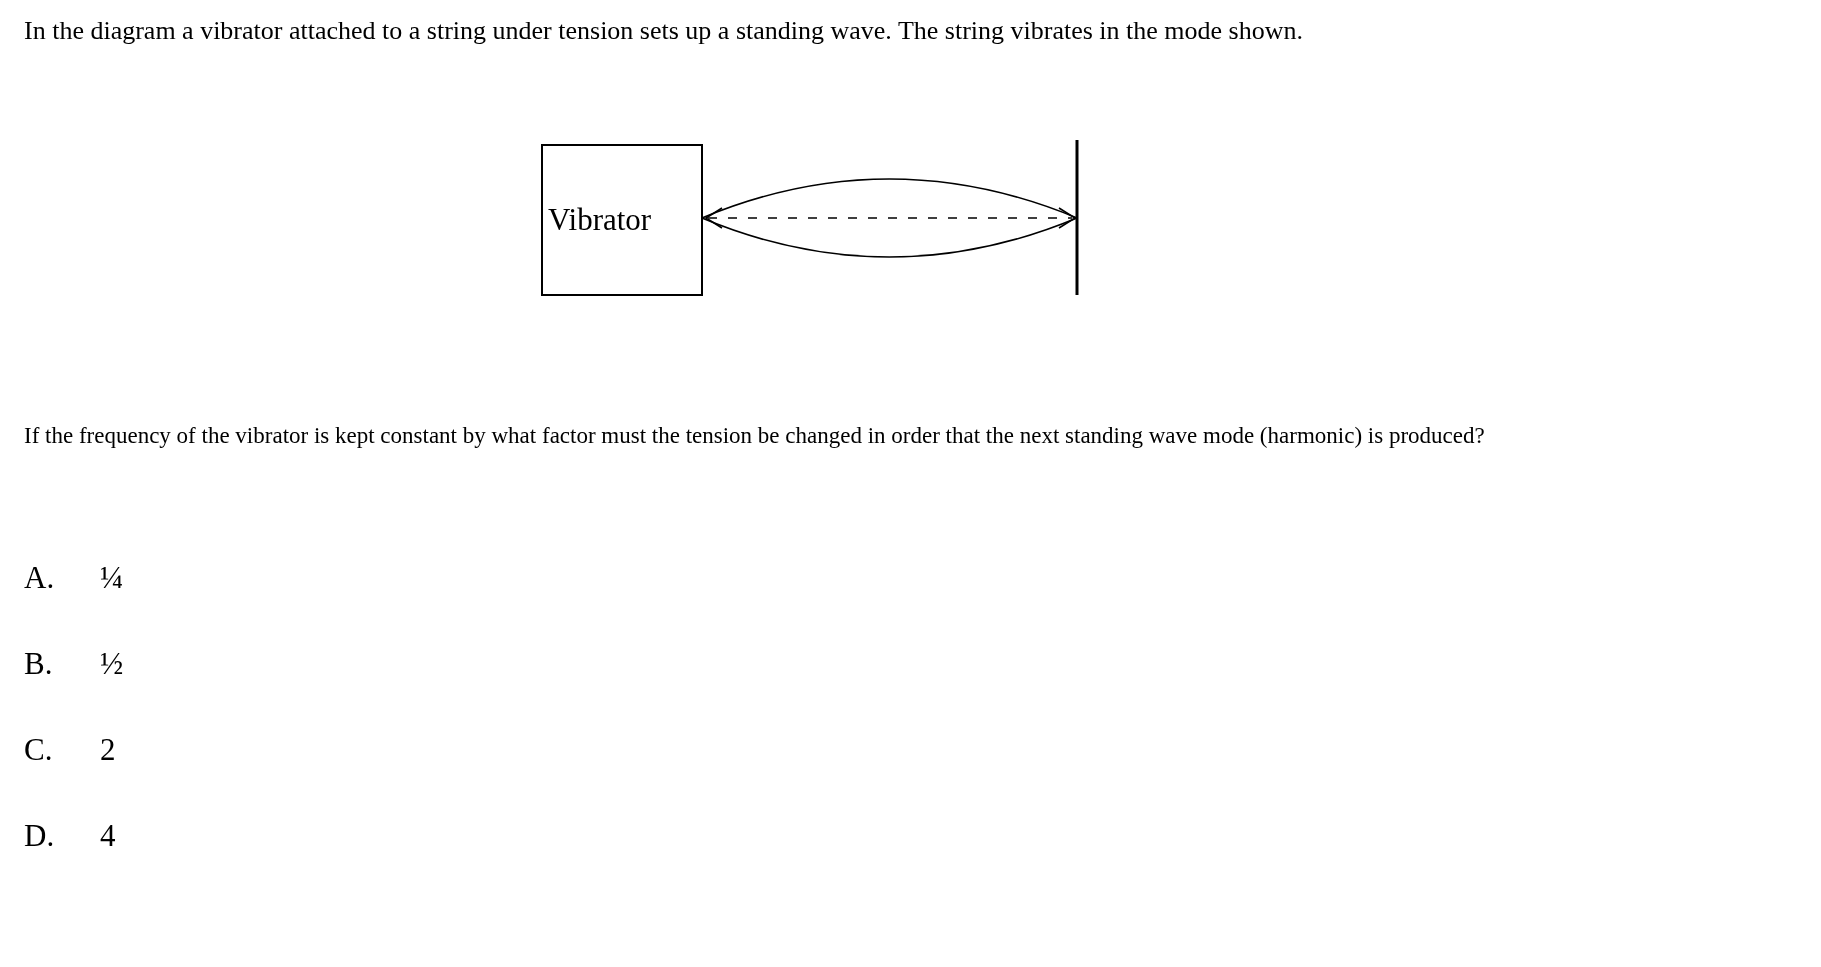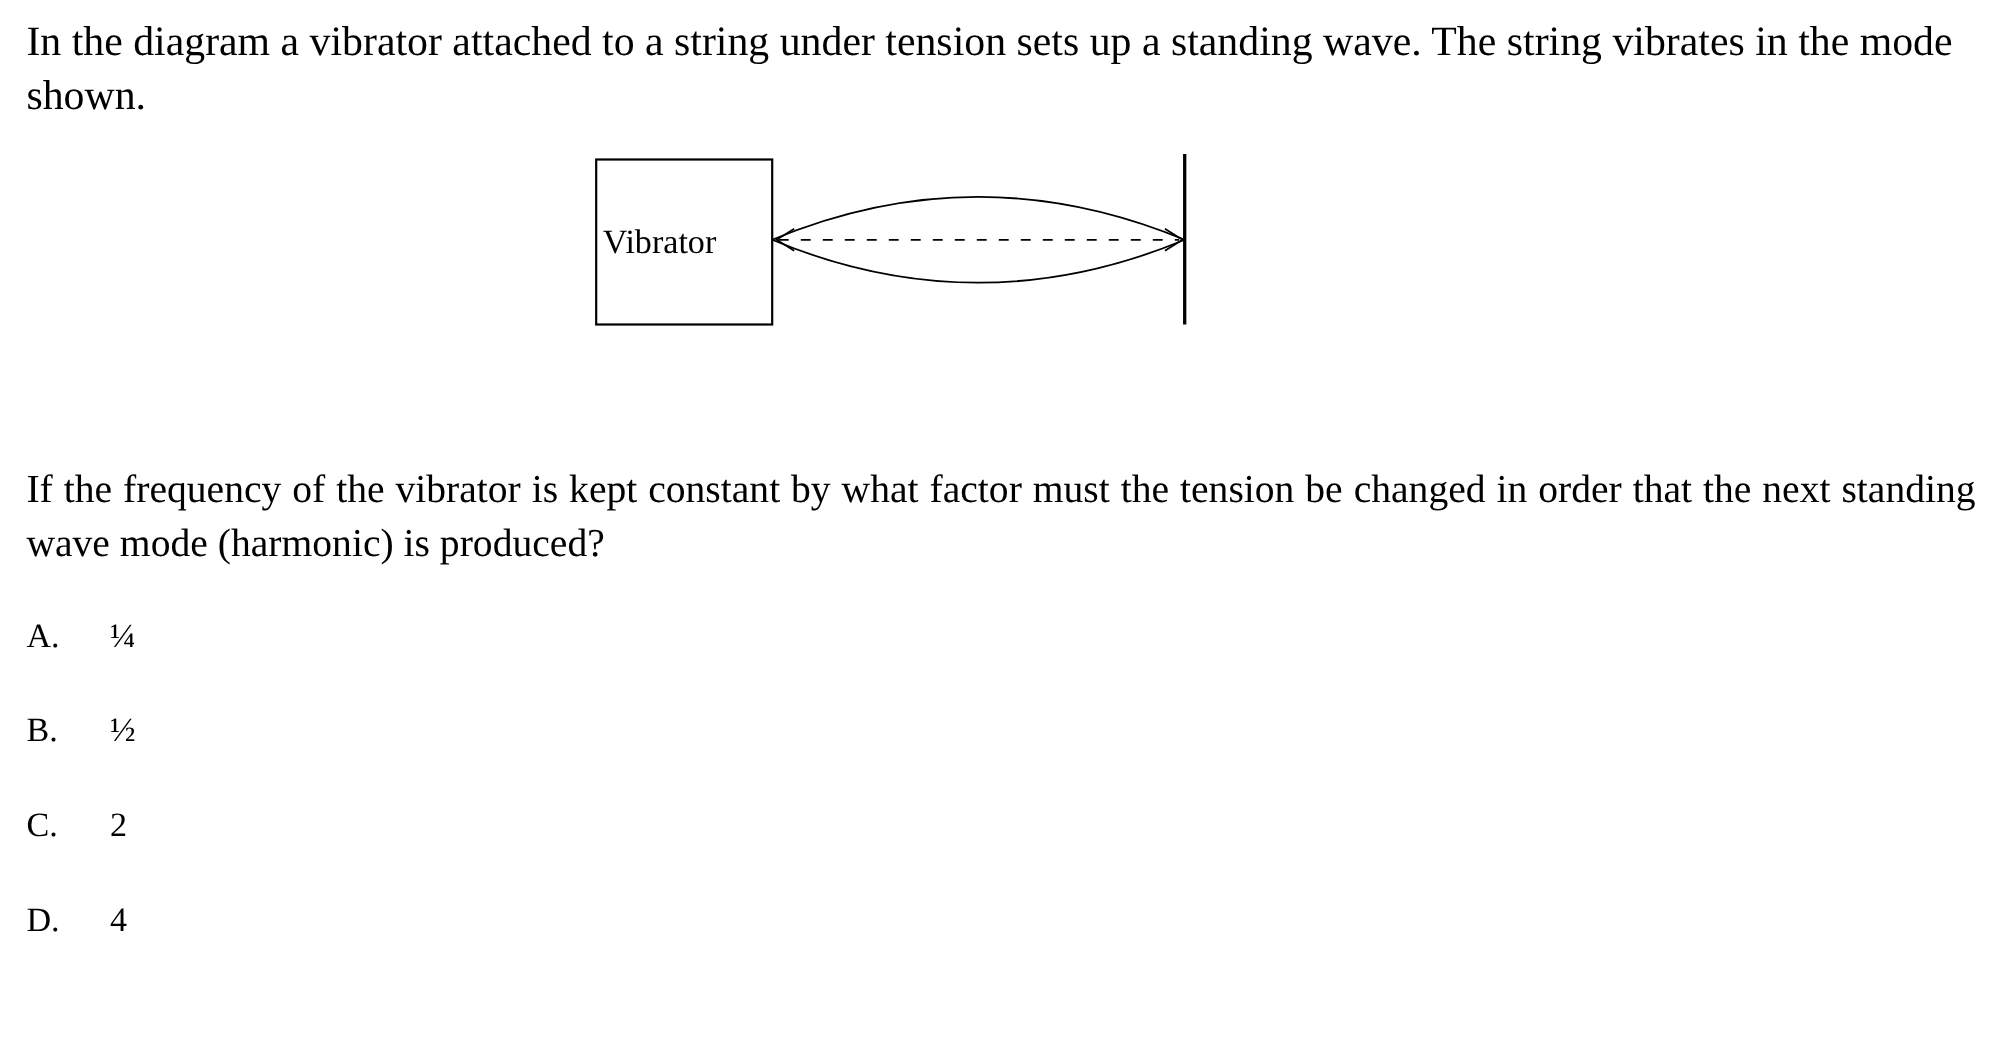--- a/index.html
+++ b/index.html
@@ -19,37 +19,37 @@
     position: absolute;
     left: 0; top: 0;
     width: 1821px;
     height: 967px;
   }
   .intro {
     position: absolute;
     left: 24px;
     top: 14px;
     width: 1760px;
-    font-size: 38px;
+    font-size: 26px;
     line-height: 1.28;
     text-align: left;
   }
   .figure {
     position: absolute;
     left: 532px;
     top: 140px;
     width: 600px;
     height: 180px;
   }
   .question {
     position: absolute;
     left: 24px;
     top: 420px;
     width: 1772px;
-    font-size: 36px;
+    font-size: 23px;
     line-height: 1.35;
     text-align: justify;
     text-align-last: left;
   }
   .options {
     position: absolute;
     left: 24px;
     top: 560px;
     width: 700px;
   }

